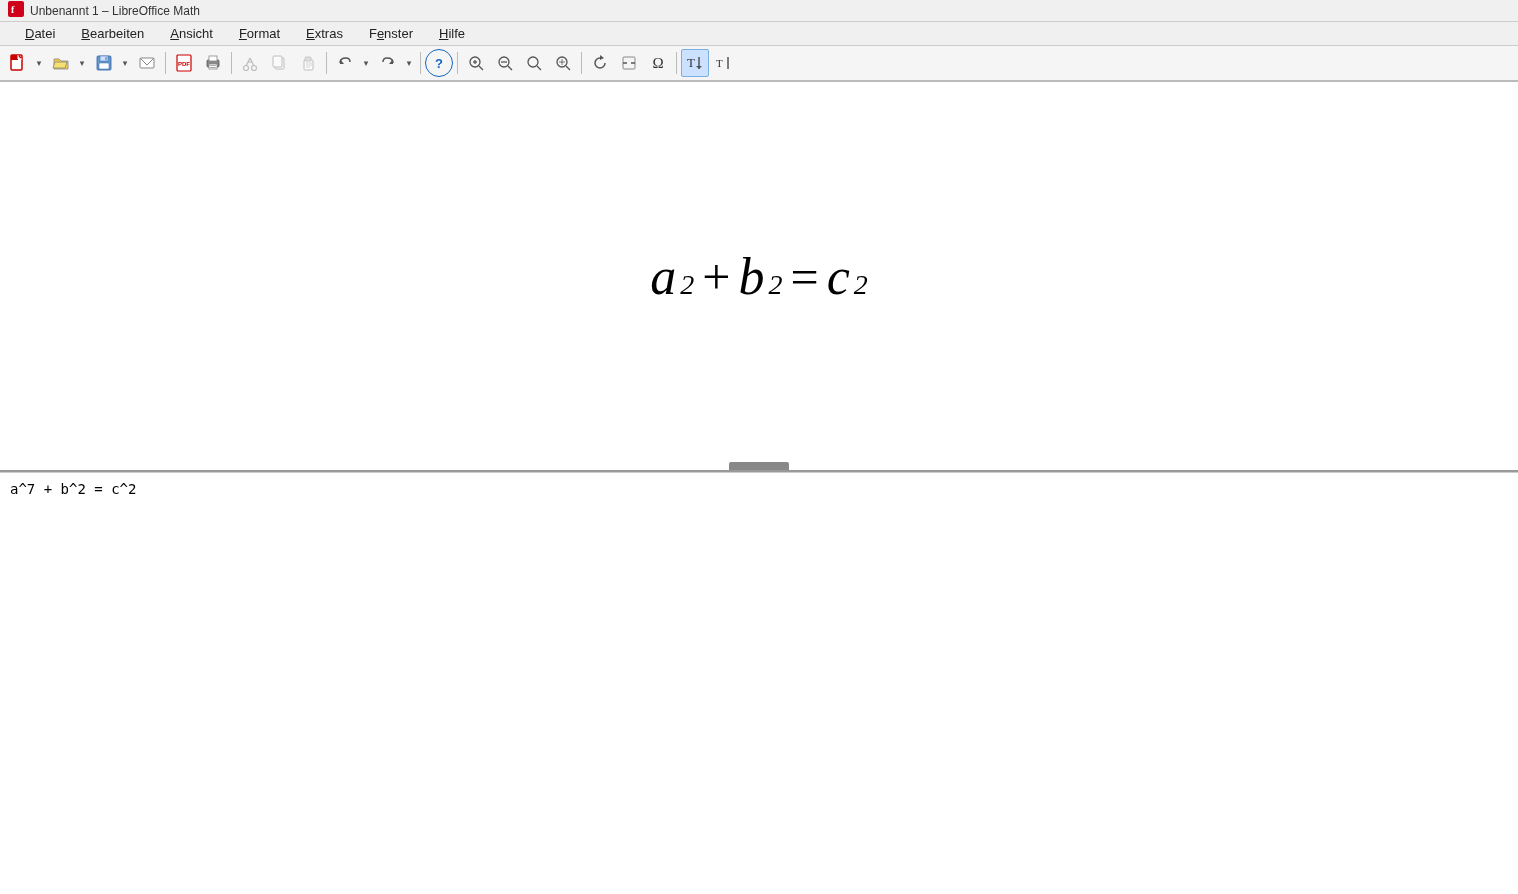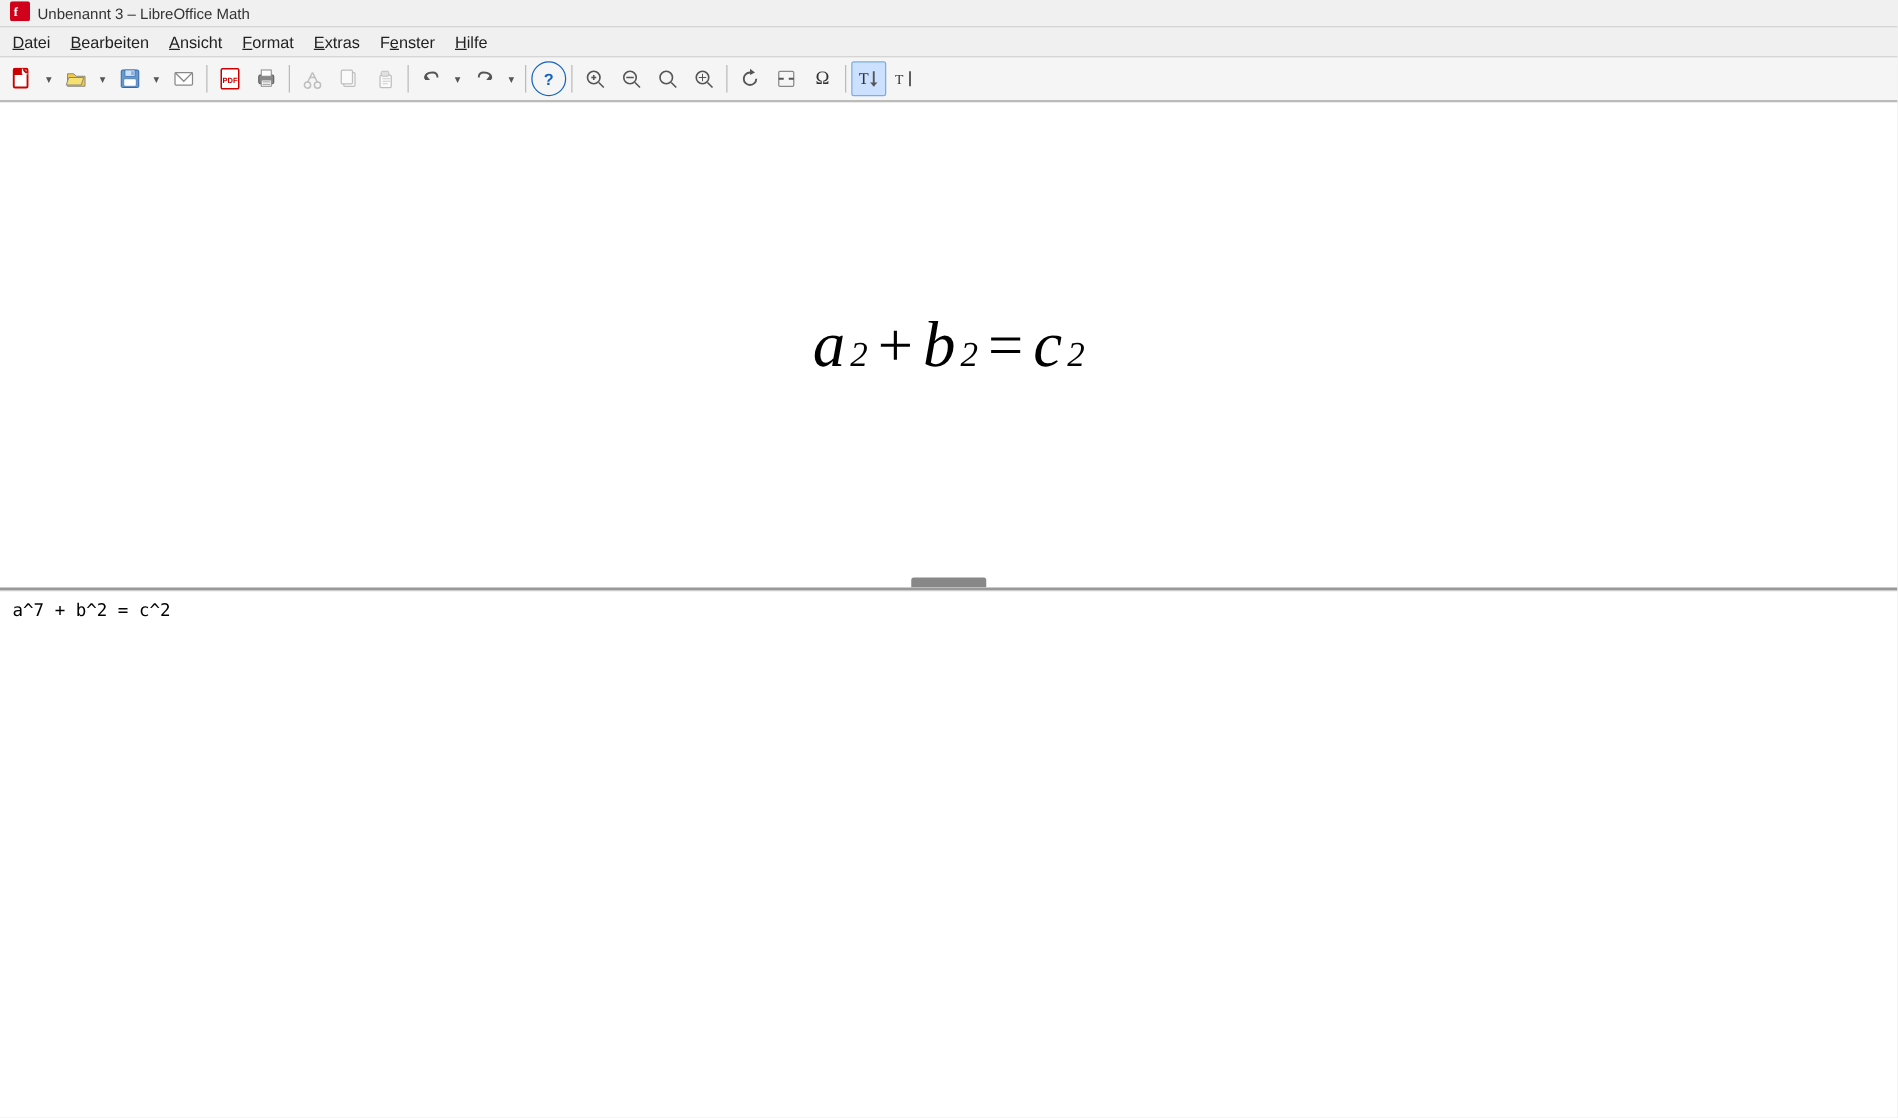--- a/index.html
+++ b/index.html
@@ -16,23 +16,23 @@
       color: #333;
       border-bottom: 1px solid #ccc;
     }
 
     
     #menu-bar {
       background: #f0f0f0;
       height: 24px;
       display: flex;
       align-items: center;
-      padding: 0 2px;
+      padding: 0 17px;
       border-bottom: 1px solid #ccc;
-      gap: 0;
+      gap: 10px;
     }
     .menu-item {
       padding: 2px 8px;
       font-size: 13px;
       color: #222;
       cursor: pointer;
       border-radius: 2px;
     }
     .menu-item u { text-decoration: underline; }
 
@@ -158,21 +158,21 @@
 </head>
 <body>
 
 <div id="title-bar">
   <span style="margin-right:6px;">
     <svg width="16" height="16" viewBox="0 0 16 16">
       <rect width="16" height="16" rx="2" fill="#d0021b"></rect>
       <text x="3" y="12" font-size="10" fill="white" font-family="serif" font-weight="bold">f</text>
     </svg>
   </span>
-  <span>Unbenannt 3 – LibreOffice Math</span>
+  <span>Unbenannt 1 – LibreOffice Math</span>
 </div>
 
 <div id="menu-bar">
   <span class="menu-item"><u>D</u>atei</span>
   <span class="menu-item"><u>B</u>earbeiten</span>
   <span class="menu-item"><u>A</u>nsicht</span>
   <span class="menu-item"><u>F</u>ormat</span>
   <span class="menu-item"><u>E</u>xtras</span>
   <span class="menu-item">F<u>e</u>nster</span>
   <span class="menu-item"><u>H</u>ilfe</span>

